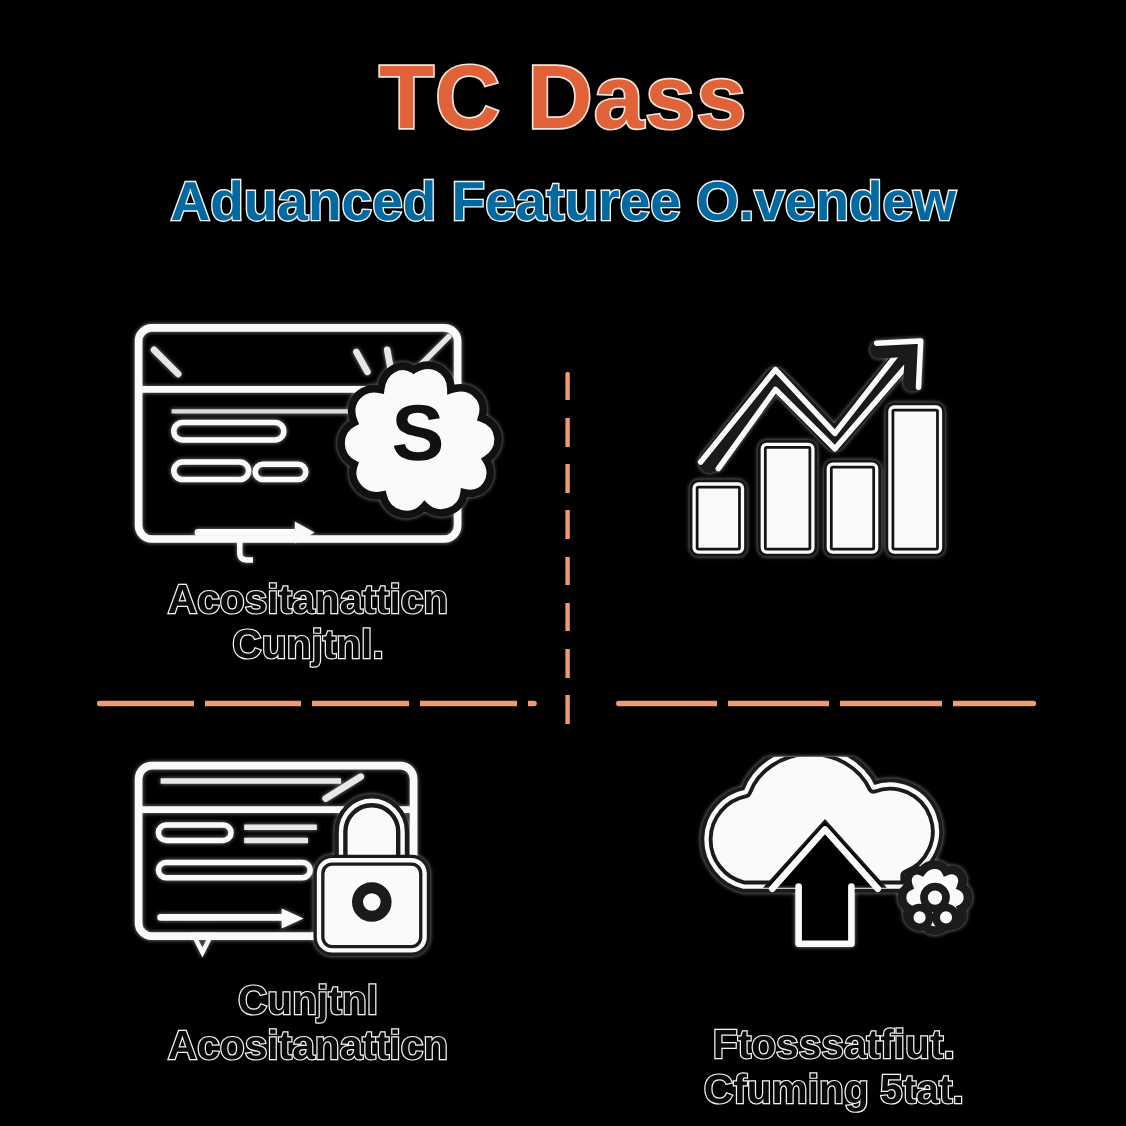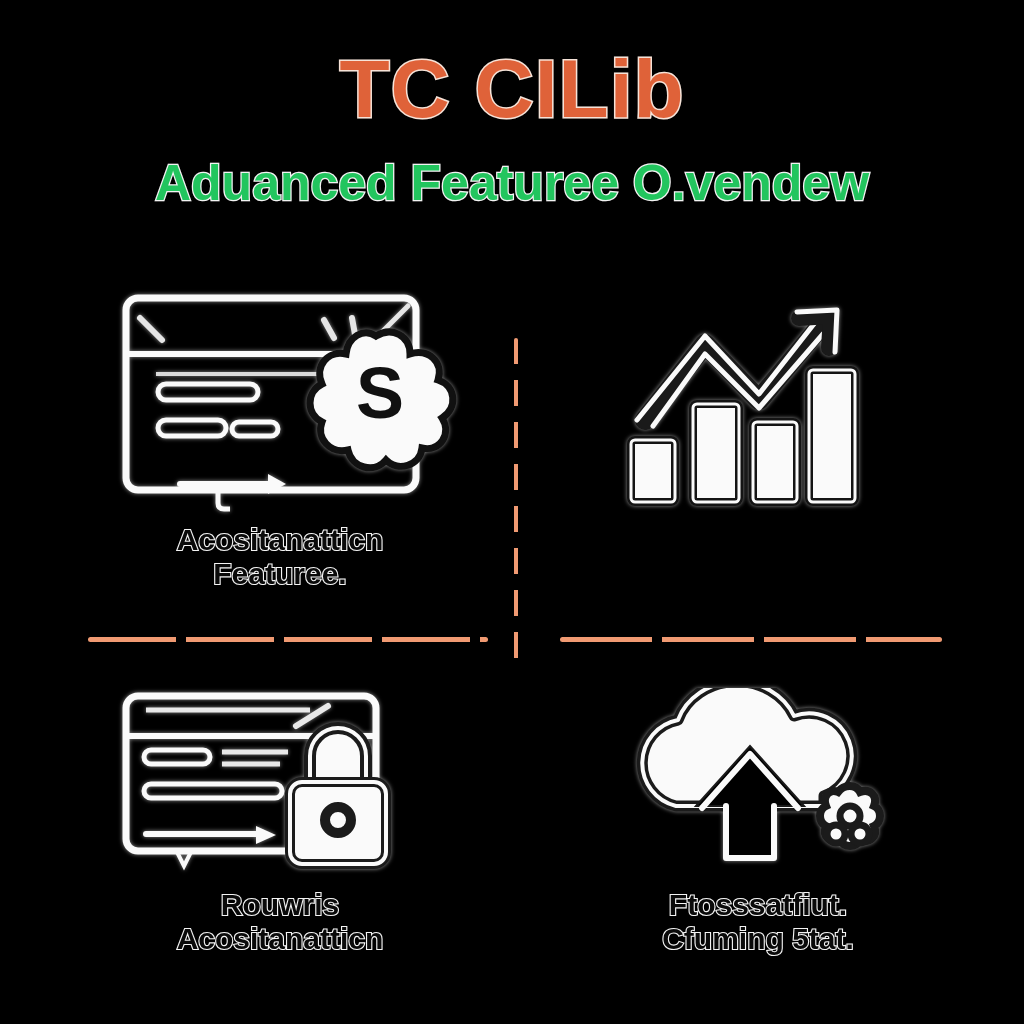--- a/index.html
+++ b/index.html
@@ -46,21 +46,21 @@
     line-height: 1;
   }
 
   .brand-subtitle {
     position: absolute;
     left: 0;
     top: 158px;
     width: 1024px;
     font-size: 50px;
     font-weight: bold;
-    color: #22c55e;
+    color: #0369a1;
     -webkit-text-stroke: 2.5px #f3f3f3;
     paint-order: stroke fill;
     line-height: 1;
     letter-spacing: 0px;
   }
 
   
   .div-vert {
     position: absolute;
     left: 514px;
@@ -108,45 +108,45 @@
     flex-direction: column;
     align-items: center;
     justify-content: flex-start;
   }
   .quad-icon {
     display: block;
   }
   .quad-label {
     margin-top: 6px;
     text-align: center;
-    font-size: 30px;
+    font-size: 37px;
     font-weight: bold;
     color: #0a0a0a;
     -webkit-text-stroke: 2.2px #f4f4f4;
     paint-order: stroke fill;
     line-height: 1.12;
   }
   .quad-label .l2 { display: block; }
 
   #quad-tl { left: 70px;  top: 288px; width: 420px; }
   #quad-tr { left: 548px; top: 300px; width: 420px; }
   #quad-bl { left: 70px;  top: 688px; width: 420px; }
-  #quad-br { left: 548px; top: 688px; width: 420px; }
+  #quad-br { left: 548px; top: 688px; width: 420px; gap: 40px; }
 
   .svg-glow {
     filter: drop-shadow(0 0 2px rgba(255,255,255,0.55));
   }
 </style>
 </head>
 <body>
 
 <div id="stage">
 
   <div class="header">
-    <div class="brand-title">TC CILib</div>
+    <div class="brand-title">TC Dass</div>
     <div class="brand-subtitle">Aduanced Featuree O.vendew</div>
   </div>
 
   <div class="div-vert"></div>
   <div class="div-horiz-left"></div>
   <div class="div-horiz-right"></div>
 
   <div class="quad" id="quad-tl">
     <div class="quad-icon">
       <svg class="svg-glow" width="360" height="225" viewBox="0 0 360 225" fill="none">
@@ -185,21 +185,21 @@
             C -30 26 -30 4 -14 -4
             C -22 -22 -8 -38 10 -34
             C 12 -52 28 -60 40 -52
             Z" fill="#FAFAFA" stroke="#111111" stroke-width="7"></path>
           <text x="44" y="30" font-family="Liberation Sans, sans-serif" font-size="72" font-weight="bold" fill="#111111" text-anchor="middle">S</text>
         </g>
       </svg>
     </div>
     <div class="quad-label">
       <span>Acositanatticn</span>
-      <span class="l2">Featuree.</span>
+      <span class="l2">Cunjtnl.</span>
     </div>
   </div>
 
   <div class="quad" id="quad-tr">
     <div class="quad-icon">
       <svg class="svg-glow" width="330" height="215" viewBox="0 0 330 215" fill="none">
 
         <path d="M52 120 L112 44 L166 100 L226 28" stroke="#1A1A1A" stroke-width="20" stroke-linecap="round" stroke-linejoin="round" fill="none"></path>
         <path d="M52 120 L112 44 L166 100 L226 28" stroke="#FAFAFA" stroke-width="20" fill="none" stroke-linecap="round" stroke-linejoin="round" opacity="0"></path>
         <path d="M44 120 L112 36 L166 94 L224 20" stroke="#FAFAFA" stroke-width="5" fill="none" stroke-linecap="round" stroke-linejoin="round"></path>
@@ -243,21 +243,21 @@
         <g transform="translate(176,42)">
           <path d="M24 56 L24 26 A28 28 0 0 1 80 26 L80 56" stroke="#1B1B1B" stroke-width="12" fill="#FAFAFA" stroke-linejoin="round"></path>
           <path d="M24 56 L24 26 A28 28 0 0 1 80 26 L80 56" stroke="#FAFAFA" stroke-width="4" fill="none" stroke-linejoin="round"></path>
           <rect x="4" y="52" width="96" height="82" rx="12" ry="12" fill="#FAFAFA" stroke="#1B1B1B" stroke-width="10"></rect>
           <rect x="4" y="52" width="96" height="82" rx="12" ry="12" fill="none" stroke="#FAFAFA" stroke-width="4"></rect>
           <circle cx="52" cy="90" r="13" fill="none" stroke="#1B1B1B" stroke-width="10"></circle>
         </g>
       </svg>
     </div>
     <div class="quad-label">
-      <span>Rouwris</span>
+      <span>Cunjtnl</span>
       <span class="l2">Acositanatticn</span>
     </div>
   </div>
 
   <div class="quad" id="quad-br">
     <div class="quad-icon">
       <svg class="svg-glow" width="320" height="190" viewBox="0 0 320 190" fill="none">
 
         <path d="
           M 78 118

